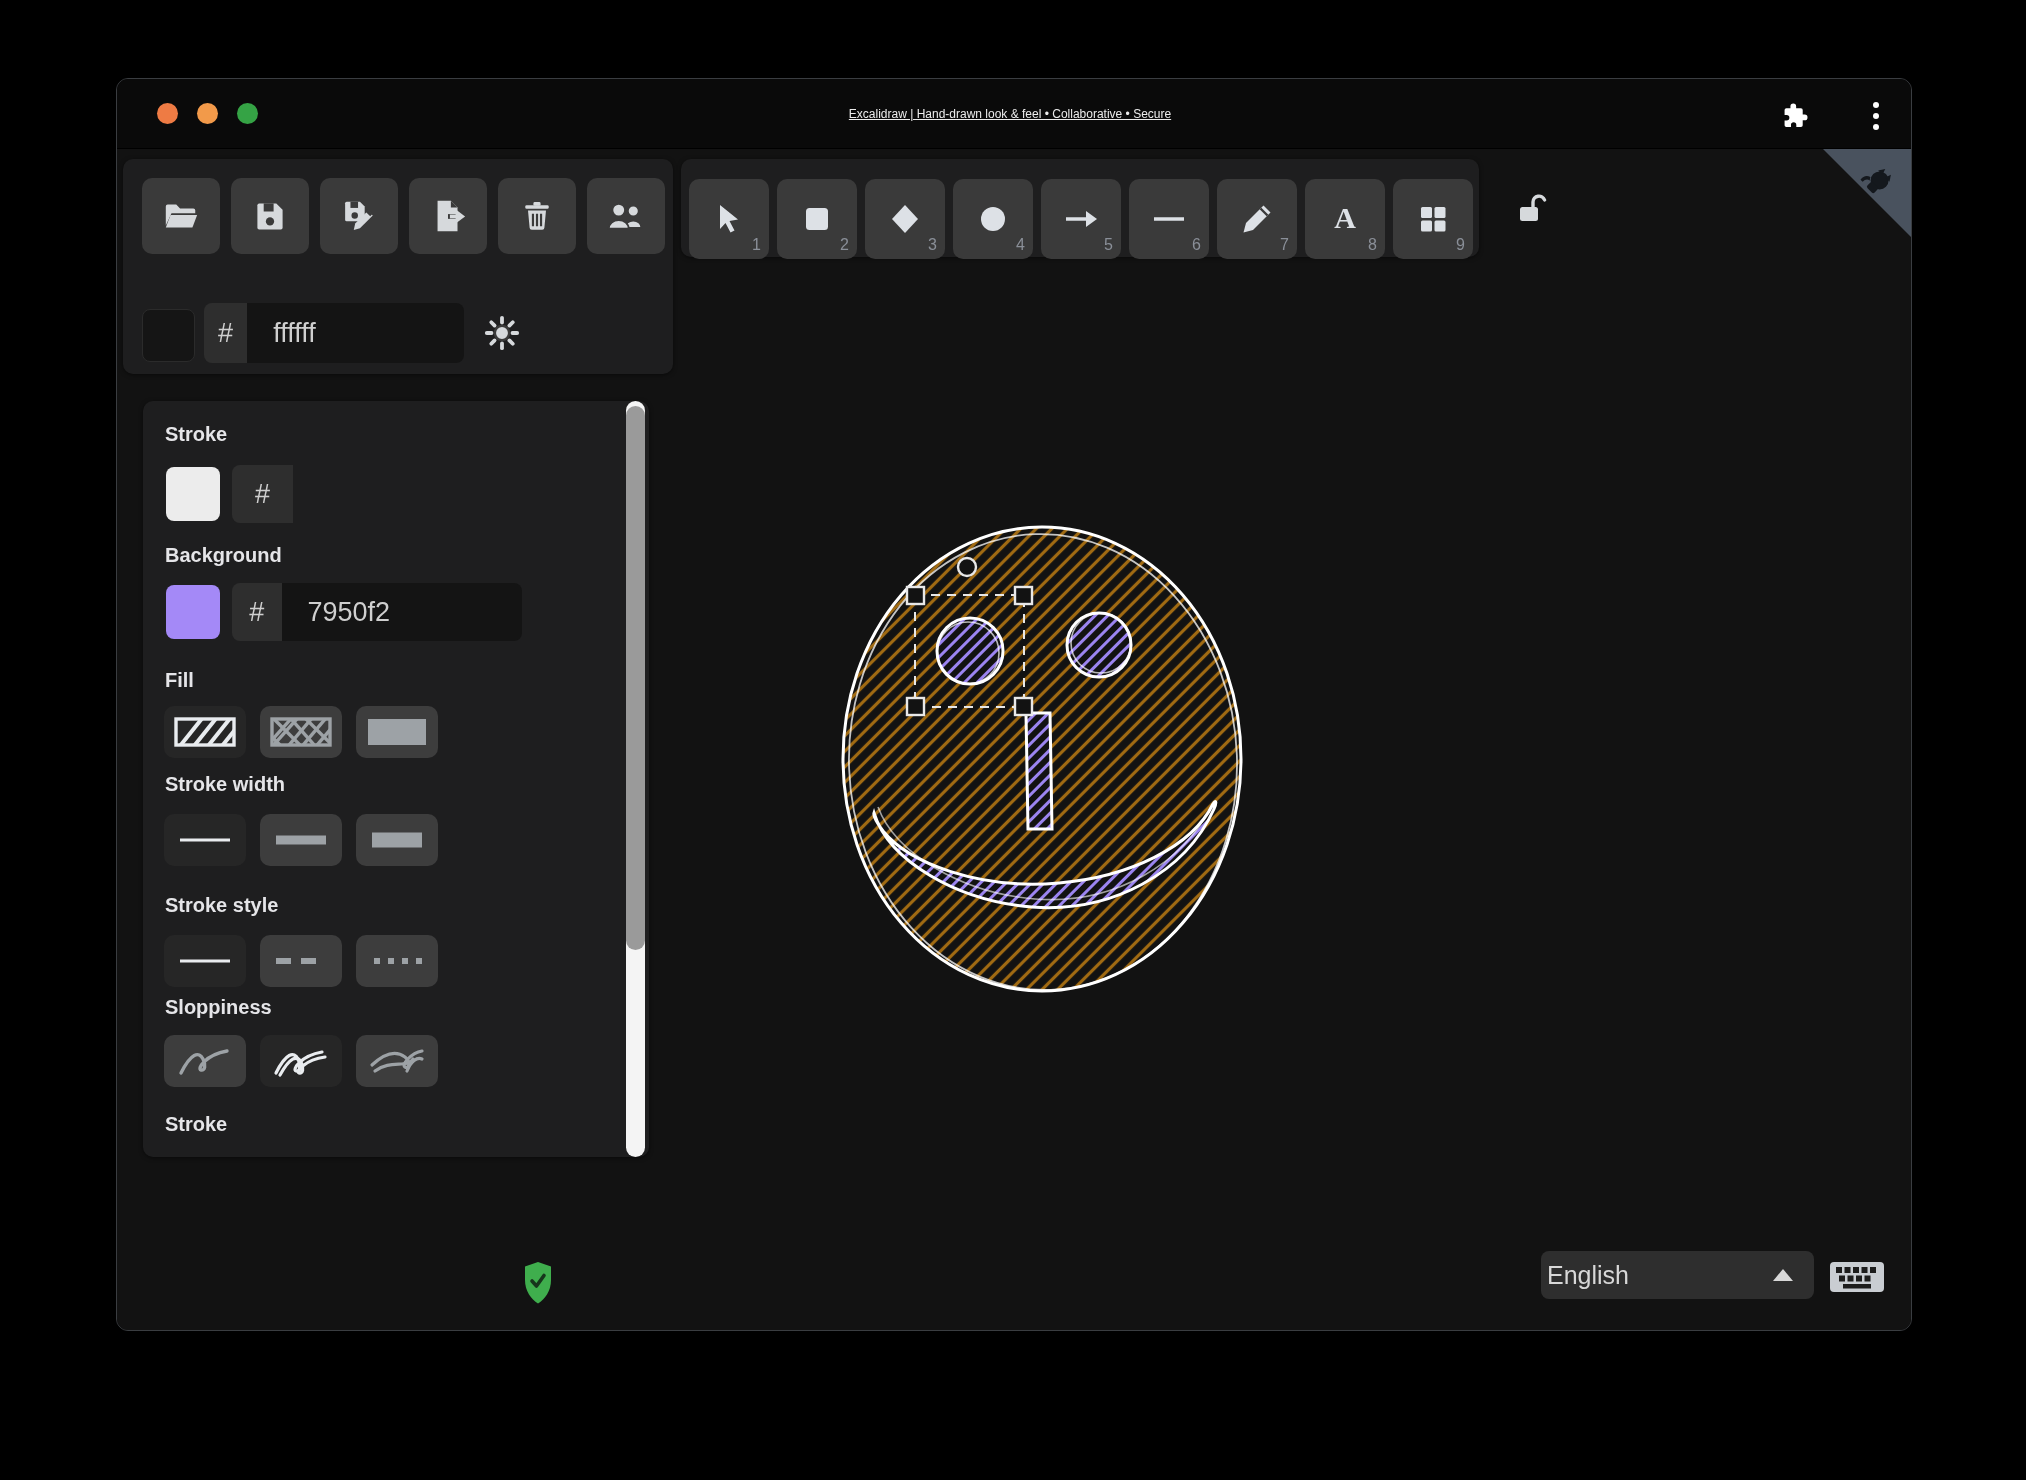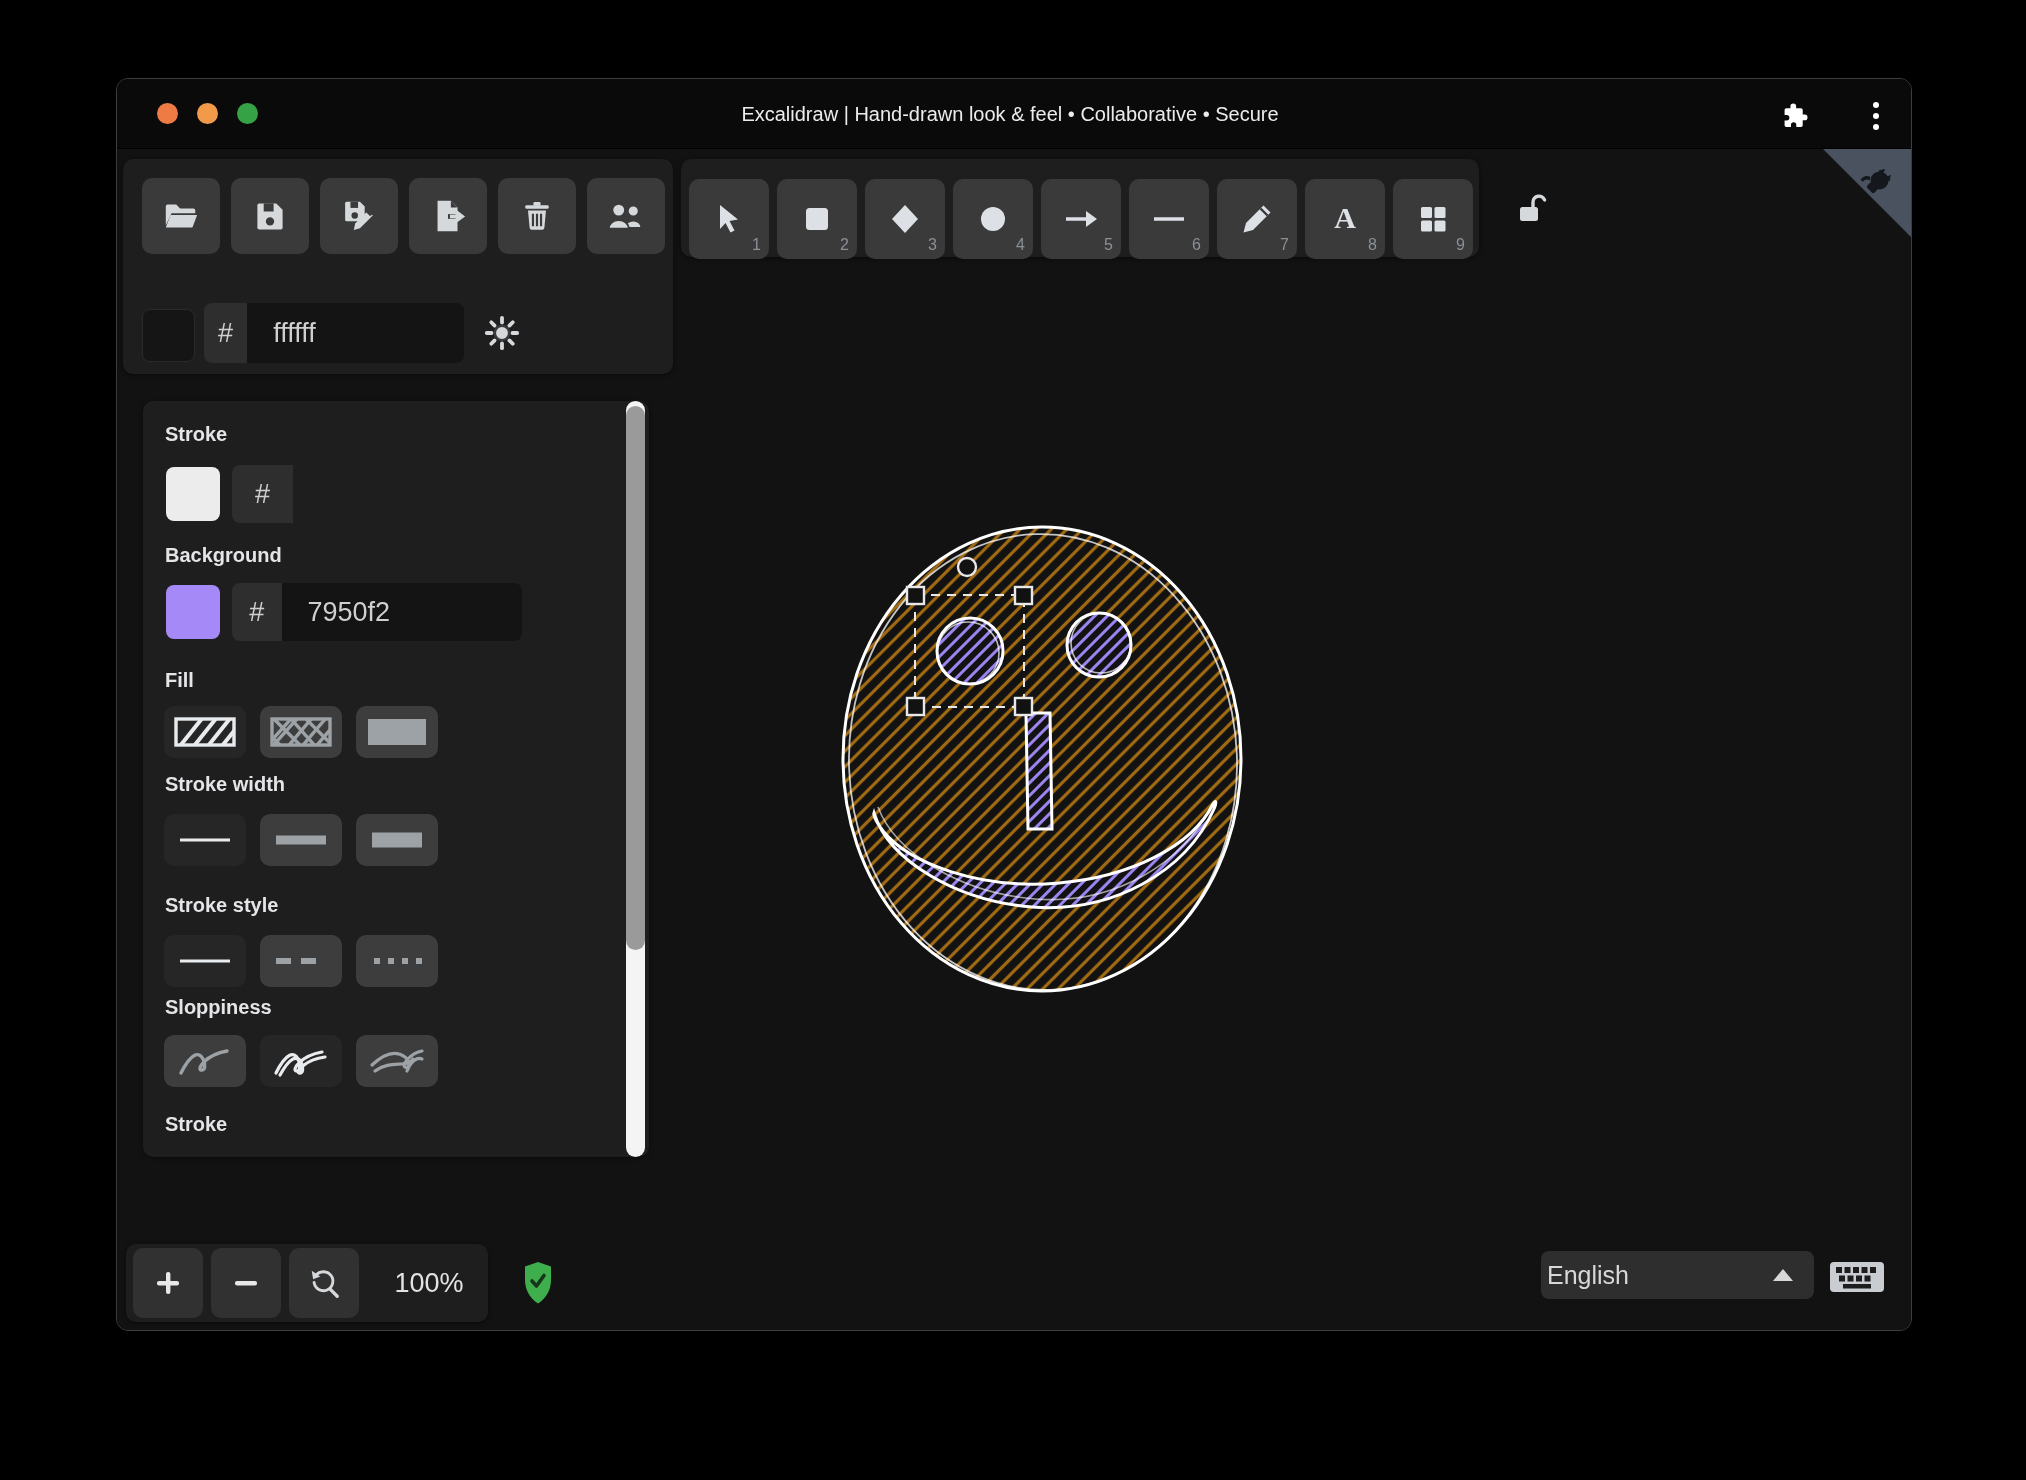--- a/index.html
+++ b/index.html
@@ -11,21 +11,21 @@
             background:#121212; border-radius:12px; box-shadow:0 25px 70px rgba(0,0,0,.9);
             border:1px solid #3a3d41; overflow:hidden; }
 
   
   .titlebar { position:relative; height:70px; background:#0a0a0a; border-bottom:1px solid #000; }
   .traffic { position:absolute; top:24px; width:21px; height:21px; border-radius:50%; }
   .t-red    { left:40px;  background:#ee7b44; }
   .t-yellow { left:80px;  background:#f29a4a; }
   .t-green  { left:120px; background:#35a345; }
   .win-title { position:absolute; left:0; right:8px; top:0; height:70px; display:flex;
-               align-items:center; justify-content:center; color:#ececec; font-size:20px; }
+               align-items:center; justify-content:center; color:#ececec; font-size:12px;text-decoration:underline; }
   .tb-icon { position:absolute; top:21px; }
   .tb-puzzle { right:101px; }
   .tb-kebab  { right:30px; display:flex; flex-direction:column; gap:5px; padding:2px; }
   .tb-kebab i { width:6px; height:6px; border-radius:50%; background:#fff; }
 
   
   .app { position:absolute; left:0; top:70px; width:1796px; height:1183px; background:#121212; overflow:hidden; }
 
   .island { position:absolute; background:#1e1e1f; border-radius:10px; box-shadow:0 1px 4px rgba(0,0,0,.5); }
 
@@ -428,41 +428,20 @@
         </button>
       </div>
 
       <div class="lock-wrap">
         <svg width="36" height="34" viewBox="0 0 36 34">
             <rect x="6" y="15" width="18" height="14" rx="2.5" fill="#d6d9dc"></rect>
             <path d="M19,15 v-5 a6,6 0 0 1 11.6,-2" fill="none" stroke="#d6d9dc" stroke-width="3.4" stroke-linecap="round"></path>
           </svg>
       </div>
 
-      <div class="island zoom-island">
-        <button class="icon-btn zoom-btn" style="left:7px">
-          <svg width="26" height="26" viewBox="0 0 26 26" fill="#e8e8e8">
-              <rect x="11" y="2" width="4.4" height="22" rx="2"></rect>
-              <rect x="2" y="11" width="22" height="4.4" rx="2"></rect>
-            </svg>
-        </button>
-        <button class="icon-btn zoom-btn" style="left:85px">
-          <svg width="26" height="26" viewBox="0 0 26 26" fill="#e8e8e8">
-              <rect x="2" y="11" width="22" height="4.4" rx="2"></rect>
-            </svg>
-        </button>
-        <button class="icon-btn zoom-btn" style="left:163px">
-          <svg width="34" height="34" viewBox="0 0 36 36" fill="none" stroke="#d6d9dc" stroke-width="3">
-              <path d="M9.5,10 a10,10 0 1 1 -2,7.5" stroke-linecap="round"></path>
-              <polygon points="5,5 6.5,14 14,11" fill="#d6d9dc" stroke="none"></polygon>
-              <line x1="25" y1="25" x2="32" y2="32" stroke-width="3.6" stroke-linecap="round"></line>
-            </svg>
-        </button>
-        <div class="zoom-value">100%</div>
-      </div>
 
       <div class="shield-wrap">
         <svg width="28" height="44" viewBox="0 0 28 44">
             <path d="M14,1 L27,5.5 V19 C27,30 21,38 14,42.5 C7,38 1,30 1,19 V5.5 Z" fill="#3fae4d"></path>
             <polyline points="8,20 12.5,25 20,14.5" fill="none" stroke="#17351c" stroke-width="3.6" stroke-linecap="round" stroke-linejoin="round"></polyline>
           </svg>
       </div>
 
       <div class="lang-select">
         <span class="txt">English</span>

